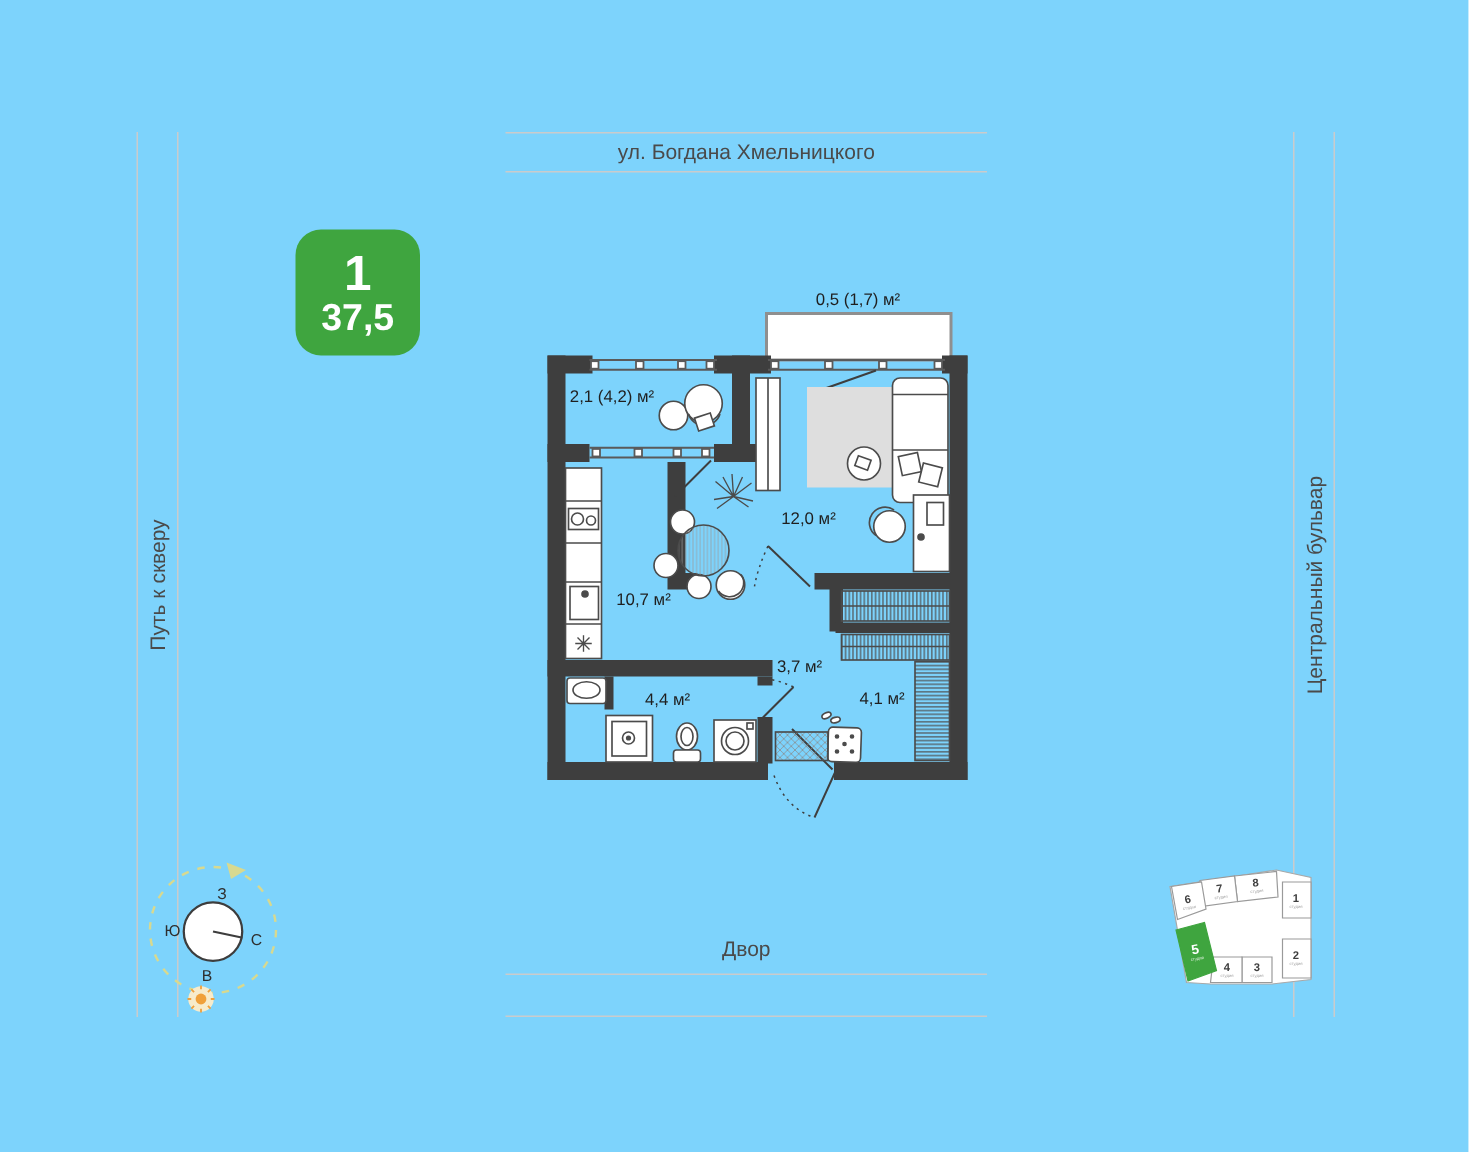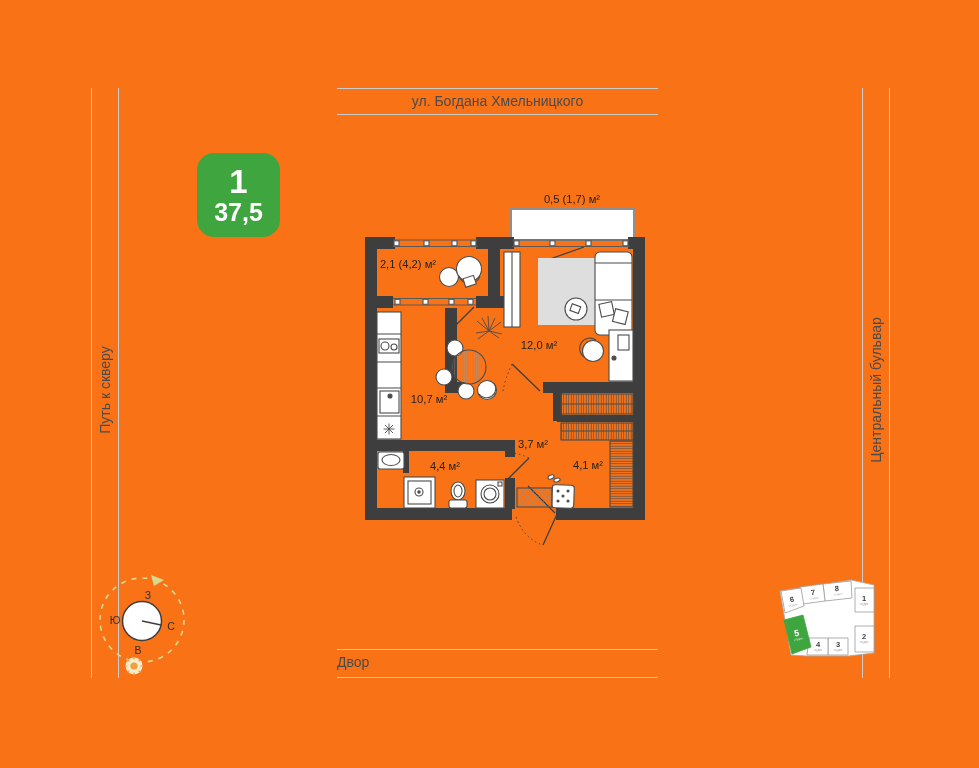--- a/index.html
+++ b/index.html
@@ -1,16 +1,16 @@
 <!DOCTYPE html>
 <html><head>
 <meta charset="utf-8">
 <style>
   html,body{margin:0;padding:0;background:#fff;}
-  .canvas{position:relative;width:979px;height:768px;background:#f97316;overflow:hidden;
+  .canvas{position:relative;width:979px;height:768px;background:#7dd3fc;overflow:hidden;
           font-family:"Liberation Sans",sans-serif;}
   .hline{position:absolute;height:1px;background:#cbcbcb;}
   .vline{position:absolute;width:1px;background:#cbcbcb;}
   .street-label{position:absolute;color:#4a4a4a;font-size:14px;white-space:nowrap;}
   .street-label.vert{transform:rotate(-90deg);transform-origin:center center;}
   .badge{position:absolute;left:197px;top:153px;width:83px;height:84px;border-radius:17px;
          display:flex;flex-direction:column;align-items:center;justify-content:center;color:#fff;}
   .badge .rooms{font-size:33px;font-weight:bold;line-height:1;margin-top:2px;}
   .badge .area{font-size:25px;font-weight:bold;line-height:1.15;}
   svg text{font-family:"Liberation Sans",sans-serif;}
@@ -19,21 +19,21 @@
 <body>
 
 <div class="canvas">
 
   <div class="hline" style="left:337px;top:88px;width:321px;"></div>
   <div class="hline" style="left:337px;top:114px;width:321px;"></div>
   <div class="street-label" style="left:337px;top:93px;width:321px;text-align:center;">ул. Богдана Хмельницкого</div>
 
   <div class="hline" style="left:337px;top:649px;width:321px;"></div>
   <div class="hline" style="left:337px;top:677px;width:321px;"></div>
-  <div class="street-label" style="left:337px;top:654px;width:321px;">Двор</div>
+  <div class="street-label" style="left:337px;top:624px;width:321px;text-align:center;">Двор</div>
 
   <div class="vline" style="left:91px;top:88px;height:590px;"></div>
   <div class="vline" style="left:118px;top:88px;height:590px;"></div>
   <div class="street-label vert" style="left:-55px;top:382px;width:320px;text-align:center;">Путь к скверу</div>
 
   <div class="vline" style="left:862px;top:88px;height:590px;"></div>
   <div class="vline" style="left:889px;top:88px;height:590px;"></div>
   <div class="street-label vert" style="left:716px;top:382px;width:320px;text-align:center;">Центральный бульвар</div>
 
   <div class="badge" style="background:#3FA53F;">

